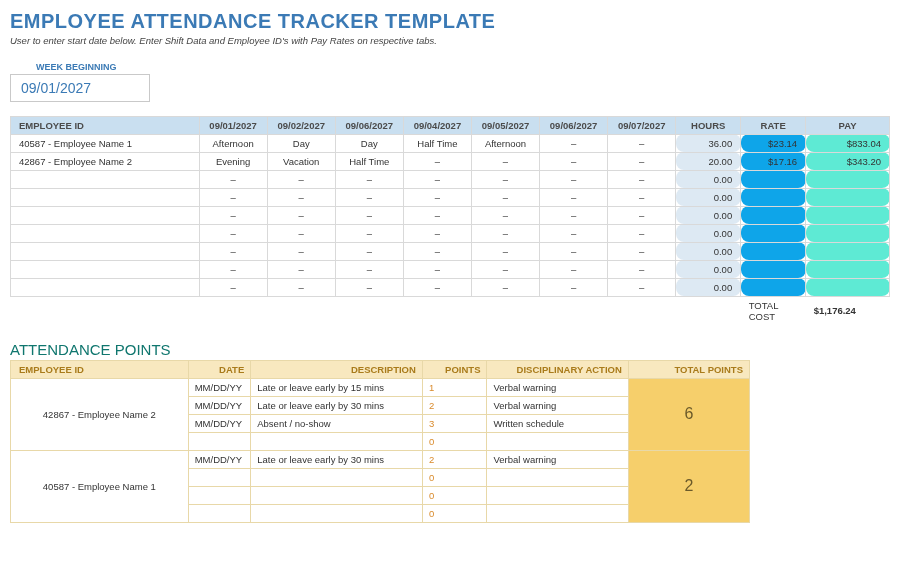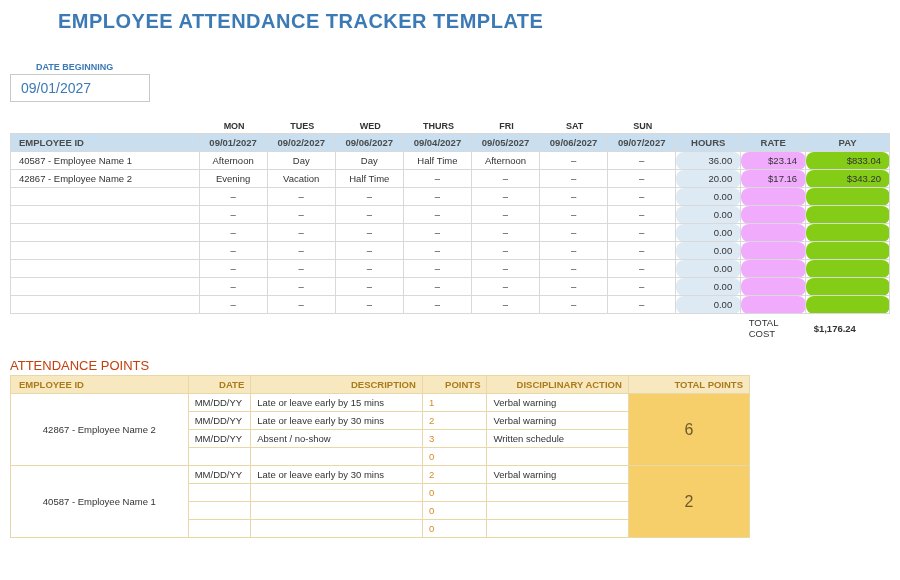--- a/index.html
+++ b/index.html
@@ -12,21 +12,20 @@
     background: #fff;
     width: 900px;
   }
   .title {
     color: #3b7ab5;
     font-family: "Century Gothic", Arial, sans-serif;
     font-size: 20px;
     font-weight: bold;
     letter-spacing: 0.5px;
     margin-bottom: 2px;
-    margin-left: 48px;
   }
   .instr {
     font-style: italic;
     font-size: 9.5px;
     color: #444;
     line-height: 1.35;
     margin-bottom: 14px;
   }
   .week-beg {
     color: #3b7ab5;
@@ -65,29 +64,29 @@
     color: #4b4b4b;
     font-weight: bold;
     text-align: center;
     font-size: 9.5px;
   }
   .sched .hdr th.emp { text-align: left; padding-left: 8px; }
   .sched td { text-align: left; padding-left: 8px; }
   .sched td.center { text-align: center; padding-left: 6px; }
   .sched td.right { text-align: right; padding-right: 8px; border-radius: 8px; }
   .hours-col { background: #dde9f3; width: 62px; }
-  .rate-col { background: #f0abfc; width: 62px; }
-  .pay-col { background: #84cc16; width: 80px; }
+  .rate-col { background: #0ea5e9; width: 62px; }
+  .pay-col { background: #5eead4; width: 80px; }
   .total-row td { border: none; }
   .total-label { font-size: 9px; text-align: left; padding-left: 6px; }
   .total-val { font-weight: bold; font-size: 11px; text-align: right; padding-right: 8px; }
   .section-title {
     font-family: "Century Gothic", Arial, sans-serif;
-    font-size: 13px;
-    color: #c2410c;
+    font-size: 15px;
+    color: #0f766e;
     margin-top: 16px;
     margin-bottom: 2px;
   }
   .points { width: 740px; }
   .points th, .points td {
     border: 1px solid #e8d8a8;
     padding: 3px 6px;
     height: 18px;
     font-size: 9.5px;
   }
@@ -115,54 +114,41 @@
   .col-pts   { width: 64px; }
   .col-disc  { width: 140px; }
   .col-tp    { width: 120px; }
   .ptnum { color: #d98a2b; }
 </style>
 </head>
 <body>
 
 <div class="title">EMPLOYEE ATTENDANCE TRACKER TEMPLATE</div>
 <div class="instr">
-  <br>
+  <span>User to enter start date below.  Enter Shift Data and Employee ID's with Pay Rates on respective tabs.</span><br>
 </div>
 
-<div class="week-beg">DATE BEGINNING</div>
+<div class="week-beg">WEEK BEGINNING</div>
 <div class="date-box">09/01/2027</div>
 
 <table class="sched">
   <colgroup>
     <col class="col-empid">
       <col class="col-day">
       <col class="col-day">
       <col class="col-day">
       <col class="col-day">
       <col class="col-day">
       <col class="col-day">
       <col class="col-day">
       <col>
       <col>
       <col>
   </colgroup>
   <tbody>
-      <tr class="dayrow">
-    <th></th>
-    <td>MON</td>
-    <td>TUES</td>
-    <td>WED</td>
-    <td>THURS</td>
-    <td>FRI</td>
-    <td>SAT</td>
-    <td>SUN</td>
-    <td></td>
-        <td></td>
-        <td></td>
-  </tr>
   <tr class="hdr">
     <th class="emp">EMPLOYEE ID</th>
     <th>09/01/2027</th>
     <th>09/02/2027</th>
     <th>09/06/2027</th>
     <th>09/04/2027</th>
     <th>09/05/2027</th>
     <th>09/06/2027</th>
     <th>09/07/2027</th>
     <th class="hours-col">HOURS</th>

